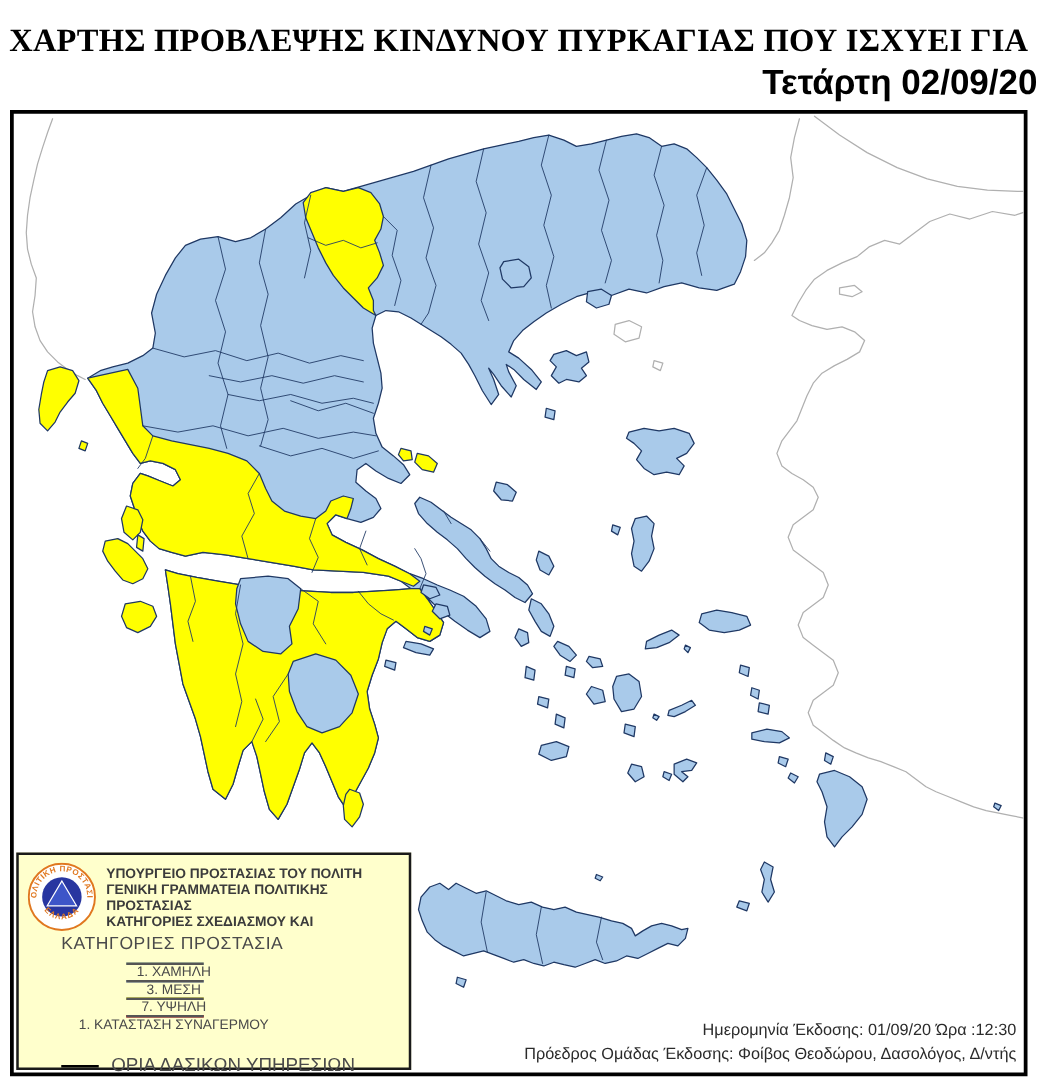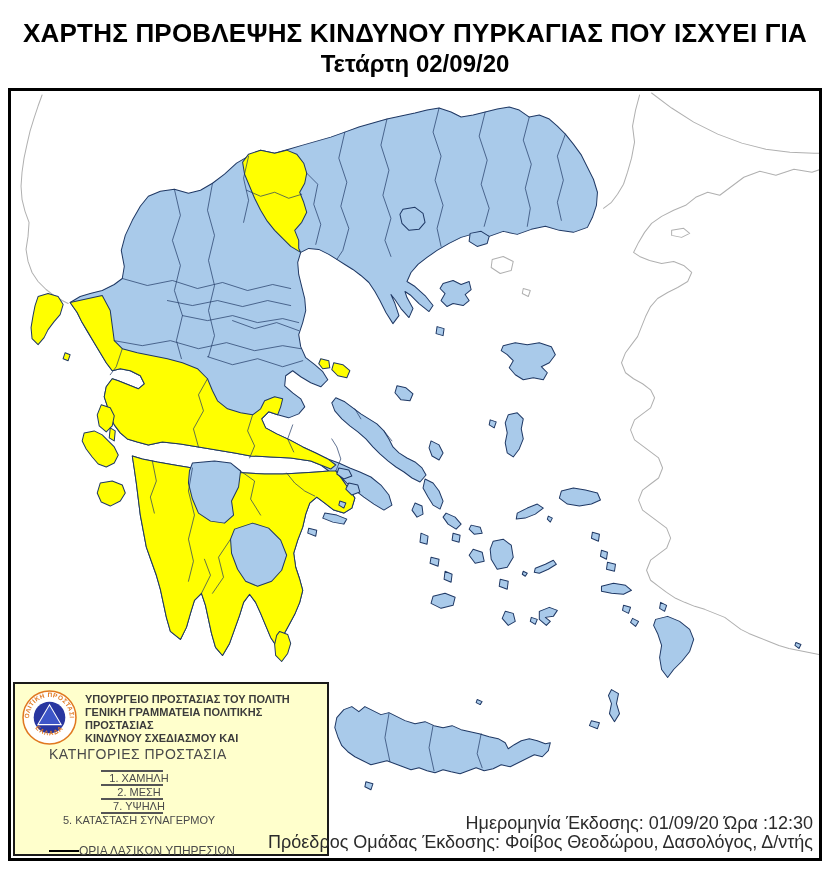--- a/index.html
+++ b/index.html
@@ -1,41 +1,41 @@
 <!DOCTYPE html>
 <html><head>
 <meta charset="utf-8">
 <style>
   html,body{margin:0;padding:0;background:#fff;}
   body{width:830px;height:872px;position:relative;overflow:hidden;
        font-family:"Liberation Sans","DejaVu Sans",sans-serif;color:#000;}
   .title1{position:absolute;top:18px;left:0;width:830px;text-align:center;
-          font-size:26px;font-weight:bold;letter-spacing:0.2px;white-space:nowrap;}
-  .title2{position:absolute;top:50px;left:0;width:830px;text-align:center;
-          font-size:24px;font-weight:bold;}
+          font-size:26px;font-weight:bold;letter-spacing:0.2px;white-space:nowrap;font-family:Liberation Serif, serif;}
+  .title2{position:absolute;top:50px;left:0;width:830px;text-align:right;
+          font-size:28px;font-weight:bold;}
   .map-frame{position:absolute;left:8px;top:88px;width:814px;height:773px;
              border:3px solid #000;box-sizing:border-box;background:#fff;}
   .map-frame svg.sea{position:absolute;left:0;top:0;width:100%;height:100%;}
   .legend{position:absolute;left:2px;bottom:2px;width:316px;height:174px;
           background:#FFFFCC;border:2px solid #1a1a1a;box-sizing:border-box;}
   .legend-logo{position:absolute;left:7px;top:6px;width:55px;height:55px;}
   .org{position:absolute;left:70px;top:9px;width:240px;
        font-size:11px;font-weight:bold;color:#3b3b3b;line-height:13px;}
   .cat-head{position:absolute;left:34px;top:62px;font-size:14px;color:#4a4a4a;
             letter-spacing:0.5px;}
   .cat-rows{position:absolute;left:34px;top:86px;}
   .lrow{display:flex;align-items:center;height:14px;margin-bottom:0px;flex-direction:column;}
   .swatch{display:inline-block;width:62px;height:11px;border:1px solid #555;
           box-sizing:border-box;}
   .lrow .lab{margin-left:14px;font-size:11px;color:#4a4a4a;white-space:nowrap;}
   .bnd-row{position:absolute;left:34px;top:160px;display:flex;align-items:center;}
   .bnd-line{display:inline-block;width:30px;height:0;border-top:2px solid #000;}
-  .bnd-row .lab{margin-left:0;font-size:12px;color:#4a4a4a;white-space:nowrap;}
+  .bnd-row .lab{margin-left:10px;font-size:15px;color:#4a4a4a;white-space:nowrap;}
   .footer{position:absolute;right:6px;bottom:6px;text-align:right;
-          font-size:18px;color:#2b2b2b;line-height:19px;white-space:nowrap;}
+          font-size:13px;color:#2b2b2b;line-height:19px;white-space:nowrap;}
 </style>
 </head>
 <body>
 
 <div class="title1">ΧΑΡΤΗΣ ΠΡΟΒΛΕΨΗΣ ΚΙΝΔΥΝΟΥ ΠΥΡΚΑΓΙΑΣ ΠΟΥ ΙΣΧΥΕΙ ΓΙΑ</div>
 <div class="title2">Τετάρτη 02/09/20</div>
 
 <div class="map-frame">
   <svg class="sea" id="map-svg" viewBox="9 91 806 765" preserveAspectRatio="none" xmlns="http://www.w3.org/2000/svg">
       <path d="M40,95 L36,106 32,118 28,131 25,144 22,158 20,172 19,186 20,199 23,211 27,222 26,236 24,249 26,261 30,272 36,281 44,289 52,295 60,300 66,303" fill="none" stroke="#B0B0B0" stroke-width="1" stroke-linejoin="round" stroke-linecap="round"></path>
@@ -156,39 +156,39 @@
       <text font-size="6.3" font-weight="bold" fill="#E07820" letter-spacing="0.4">
         <textPath href="#arcTop" startOffset="50%" text-anchor="middle">ΠΟΛΙΤΙΚΗ ΠΡΟΣΤΑΣΙΑ</textPath>
       </text>
       <text font-size="6.3" font-weight="bold" fill="#E07820" letter-spacing="1">
         <textPath href="#arcBot" startOffset="50%" text-anchor="middle">ΕΛΛΑΔΑ</textPath>
       </text>
     </svg>
     <div class="org">
       <div>ΥΠΟΥΡΓΕΙΟ ΠΡΟΣΤΑΣΙΑΣ ΤΟΥ ΠΟΛΙΤΗ</div>
       <div>ΓΕΝΙΚΗ ΓΡΑΜΜΑΤΕΙΑ ΠΟΛΙΤΙΚΗΣ ΠΡΟΣΤΑΣΙΑΣ</div>
-      <div>ΚΙΝΔΥΝΟΥ ΣΧΕΔΙΑΣΜΟΥ ΚΑΙ</div>
+      <div>ΚΑΤΗΓΟΡΙΕΣ ΣΧΕΔΙΑΣΜΟΥ ΚΑΙ</div>
     </div>
     <div class="cat-head">ΚΑΤΗΓΟΡΙΕΣ ΠΡΟΣΤΑΣΙΑ</div>
     <div class="cat-rows" id="legend-rows">
         <div class="lrow">
           <span class="swatch" style="background: rgb(189, 239, 189);"></span>
           <span class="lab">1. ΧΑΜΗΛΗ</span>
         </div>
         <div class="lrow">
           <span class="swatch" style="background: rgb(169, 202, 234);"></span>
-          <span class="lab">2. ΜΕΣΗ</span>
+          <span class="lab">3. ΜΕΣΗ</span>
         </div>
         <div class="lrow">
           <span class="swatch" style="background: rgb(255, 255, 0);"></span>
           <span class="lab">7. ΥΨΗΛΗ</span>
         </div>
         <div class="lrow">
           <span class="swatch" style="background: rgb(255, 0, 0);"></span>
-          <span class="lab">5. ΚΑΤΑΣΤΑΣΗ ΣΥΝΑΓΕΡΜΟΥ</span>
+          <span class="lab">1. ΚΑΤΑΣΤΑΣΗ ΣΥΝΑΓΕΡΜΟΥ</span>
         </div>
       </div>
     <div class="bnd-row">
       <span class="bnd-line"></span>
       <span class="lab">ΟΡΙΑ ΔΑΣΙΚΩΝ ΥΠΗΡΕΣΙΩΝ</span>
     </div>
   </div>
 
   <div class="footer">
     <div>Ημερομηνία Έκδοσης: 01/09/20  Ώρα :12:30</div>

